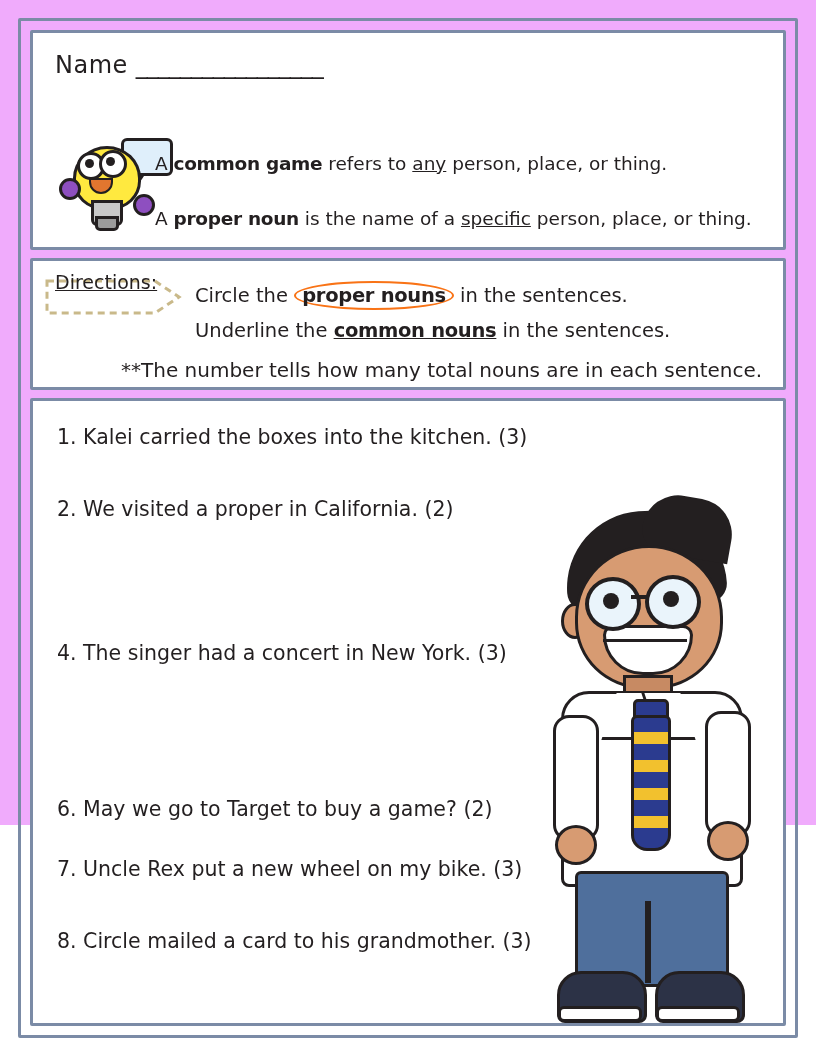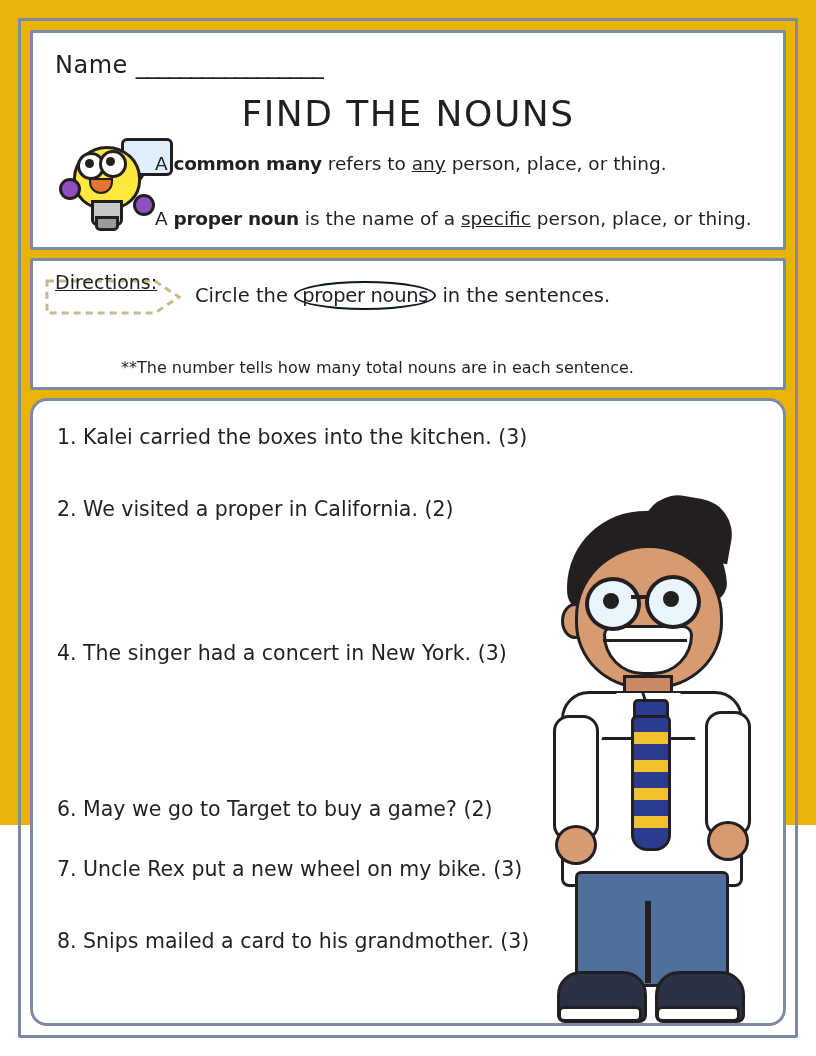--- a/index.html
+++ b/index.html
@@ -10,21 +10,21 @@
     width: 816px;
     height: 1056px;
     background: #ffffff;
     font-family: "DejaVu Sans", sans-serif;
     overflow: hidden;
   }
   .page {
     position: relative;
     width: 816px;
     height: 825px;
-    background: #eab308;
+    background: #f0abfc;
     box-sizing: border-box;
     padding: 18px 20px;
   }
   .outer-frame {
     position: absolute;
     left: 18px;
     top: 18px;
     width: 780px;
     height: 1020px;
     border: 3px solid #7b8ba6;
@@ -51,21 +51,20 @@
     top: 258px;
     width: 756px;
     height: 132px;
     text-align: center;
   }
   #sentences-box {
     left: 30px;
     top: 398px;
     width: 756px;
     height: 628px;
-    border-radius: 17px;
   }
 
   .handwrite {
     font-family: "DejaVu Sans", sans-serif;
     color: #231f20;
   }
 
   
   .name-row {
     position: absolute;
@@ -225,27 +224,27 @@
     text-decoration: underline;
   }
   .dir-line {
     position: absolute;
     font-size: 19.5px;
     color: #231f20;
     white-space: nowrap;
   }
   #dir1 { left: 162px; top: 20px; }
   #dir2 { left: 162px; top: 58px; }
-  #dir3 { left: 88px; top: 97px; font-size: 16px; }
+  #dir3 { left: 88px; top: 97px; font-size: 20px; }
   .circled {
     display: inline-block;
     padding: 1px 6px;
-    border: 2px solid #0f172a;
-    border-radius: 50%;
-    font-weight: normal;
+    border: 2px solid #f97316;
+    border-radius: 50%;
+    font-weight: bold;
     letter-spacing: -0.3px;
   }
 
   
   .sentence {
     position: absolute;
     left: 24px;
     font-size: 20.5px;
     color: #231f20;
     white-space: nowrap;
@@ -491,57 +490,59 @@
 <div class="page">
   <div class="outer-frame"></div>
 
   <div class="box" id="header-box">
 
     <div class="name-row">
       <span class="name-label handwrite">Name</span>
       <span class="name-blank handwrite">_________________</span>
     </div>
 
-    <div class="worksheet-title handwrite">FIND THE NOUNS</div>
 
     <div class="bulb">
       <div class="speech"></div>
       <div class="bulb-glass"></div>
       <div class="bulb-base"></div>
       <div class="bulb-base2"></div>
       <div class="bulb-arm l"></div>
       <div class="bulb-arm r"></div>
       <div class="bulb-eye l"></div>
       <div class="bulb-eye r"></div>
       <div class="bulb-pupil l"></div>
       <div class="bulb-pupil r"></div>
       <div class="bulb-mouth"></div>
     </div>
 
     <div class="def-line handwrite" id="def1">
-      <span>A </span><span class="bold-term">common many</span><span> refers to </span><span class="uline">any</span><span> person, place, or thing.</span>
+      <span>A </span><span class="bold-term">common game</span><span> refers to </span><span class="uline">any</span><span> person, place, or thing.</span>
     </div>
 
     <div class="def-line handwrite" id="def2">
       <span>A </span><span class="bold-term">proper noun</span><span> is the name of a </span><span class="uline">specific</span><span> person, place, or thing.</span>
     </div>
   </div>
 
   <div class="box" id="directions-box">
     <div class="dir-arrow">
       <svg width="140" height="44" viewBox="0 0 140 44" xmlns="http://www.w3.org/2000/svg">
         <path d="M4 6 L112 6 L136 22 L112 38 L4 38 Z" fill="#ffffff" stroke="#c9b98a" stroke-width="3" stroke-dasharray="7 5"></path>
       </svg>
     </div>
     <div class="dir-label handwrite">Directions:</div>
 
     <div class="dir-line handwrite" id="dir1">
       <span>Circle the </span><span class="circled">proper nouns</span><span> in the sentences.</span>
     </div>
 
+    <div class="dir-line handwrite" id="dir2">
+      <span>Underline the </span><span class="uline bold-term">common nouns</span><span> in the sentences.</span>
+    </div>
 
     <div class="dir-line handwrite" id="dir3">**The number tells how many total nouns are in each sentence.</div>
   </div>
 
   <div class="box" id="sentences-box">
 
     <div class="sentence handwrite" style="top:24px">
       <span class="num">1.</span>
       <span>Kalei carried the boxes into the kitchen.</span>
       <span>(3)</span>
@@ -568,21 +569,21 @@
     </div>
 
     <div class="sentence handwrite" style="top:456px">
       <span class="num">7.</span>
       <span>Uncle Rex put a new wheel on my bike.</span>
       <span>(3)</span>
     </div>
 
     <div class="sentence handwrite" style="top:528px">
       <span class="num">8.</span>
-      <span>Snips mailed a card to his grandmother.</span>
+      <span>Circle mailed a card to his grandmother.</span>
       <span>(3)</span>
     </div>
 
     <div class="boy">
       <div class="b-hair"></div>
       <div class="b-hair2"></div>
       <div class="b-ear"></div>
       <div class="b-face"></div>
       <div class="b-smile"></div>
       <div class="b-smile-line"></div>

